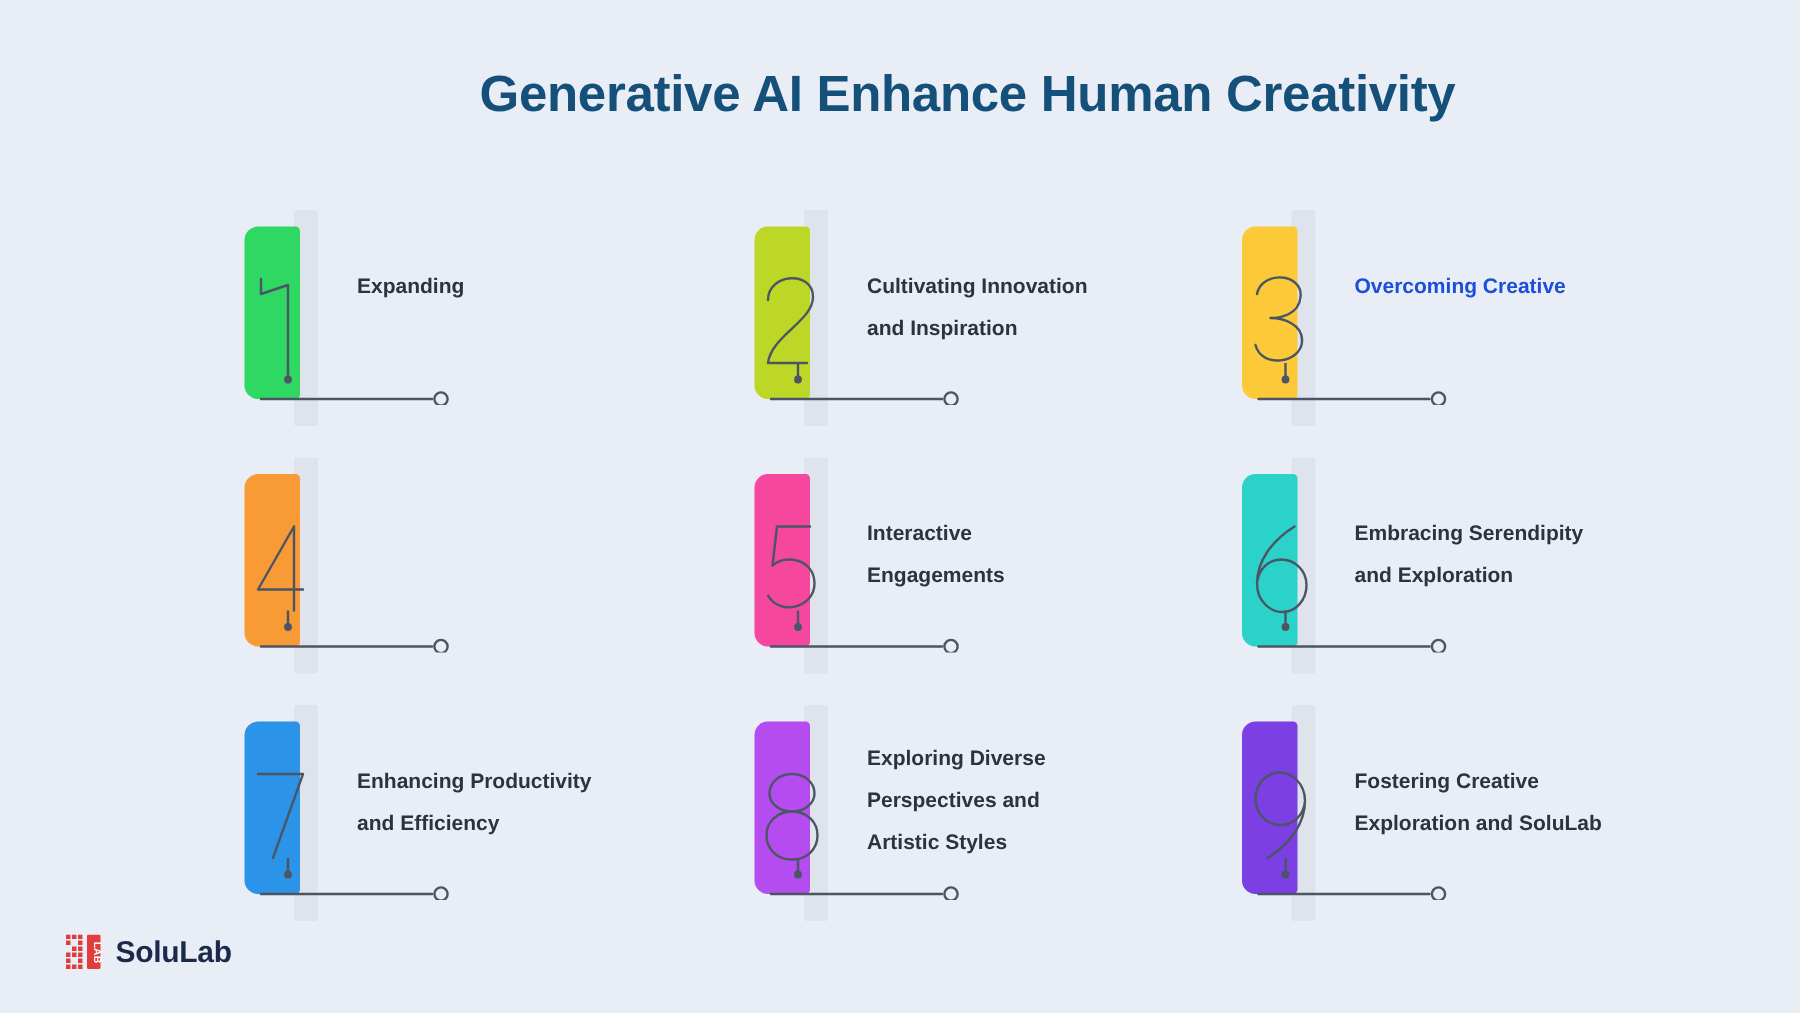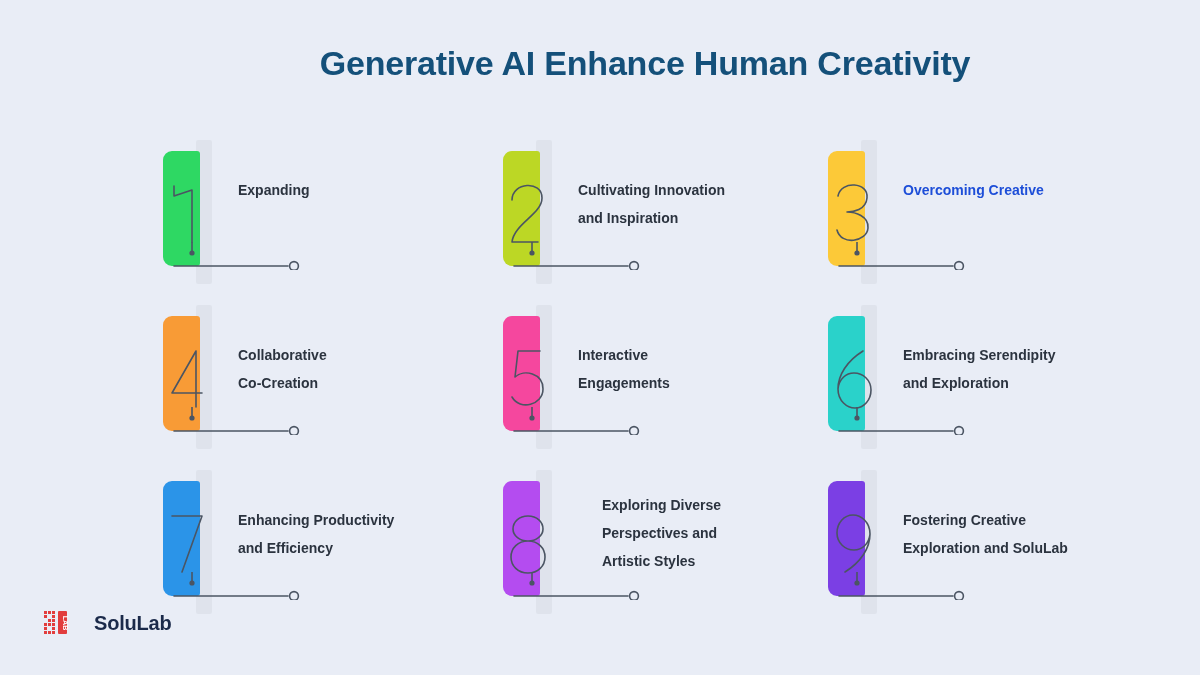--- a/index.html
+++ b/index.html
@@ -82,30 +82,29 @@
     left: 88px;
     top: 36px;
     width: 240px;
     font-size: 14px;
     font-weight: bold;
     line-height: 28px;
     color: #2b333f;
   }
   .card-text.three-line {
     top: 21px;
-    margin-left: 24px;
   }
   
   #footer-logo {
     position: absolute;
     left: 44px;
-    bottom: 40px;
+    bottom: 28px;
     display: flex;
     align-items: center;
-    gap: 24px;
+    gap: 7px;
   }
   #logo-mark {
     width: 26px;
     height: 24px;
     display: block;
   }
   #logo-wordmark {
     font-size: 20px;
     font-weight: bold;
     color: #1b2a4a;
@@ -180,24 +179,20 @@
         <svg width="70" height="100" viewBox="0 0 70 100">
           <path d="M28 16 L4 58 L34 58 M28 16 L28 72" fill="none" stroke="#4b5563" stroke-width="1.6" stroke-linecap="round" stroke-linejoin="round"></path>
         </svg>
       </div>
       <div class="connector"><svg width="190" height="100" viewBox="0 0 190 100">
           <path d="M24 72 L24 82" fill="none" stroke="#4b5563" stroke-width="1.6"></path>
           <circle cx="24" cy="83" r="2.6" fill="#4b5563"></circle>
           <path d="M6 96 L120 96" fill="none" stroke="#4b5563" stroke-width="1.6" stroke-linecap="round"></path>
           <circle cx="126" cy="96" r="4.4" fill="none" stroke="#4b5563" stroke-width="1.6"></circle>
         </svg></div>
-      <div class="card-text" style="color: rgb(43, 51, 63);">
-        <div>Collaborative</div>
-        <div>Co-Creation</div>
-      </div>
     </div>
     <div class="card">
       <div class="gray-bar" style="background: rgb(223, 227, 236);"></div>
       <div class="color-block" style="background: rgb(245, 71, 158);"></div>
       <div class="numeral">
         <svg width="70" height="100" viewBox="0 0 70 100">
           <path d="M32 16 L10 16 L7 42 C16 34, 35 38, 35 54 C35 70, 12 76, 4 62" fill="none" stroke="#4b5563" stroke-width="1.6" stroke-linecap="round" stroke-linejoin="round"></path>
         </svg>
       </div>
       <div class="connector"><svg width="190" height="100" viewBox="0 0 190 100">

